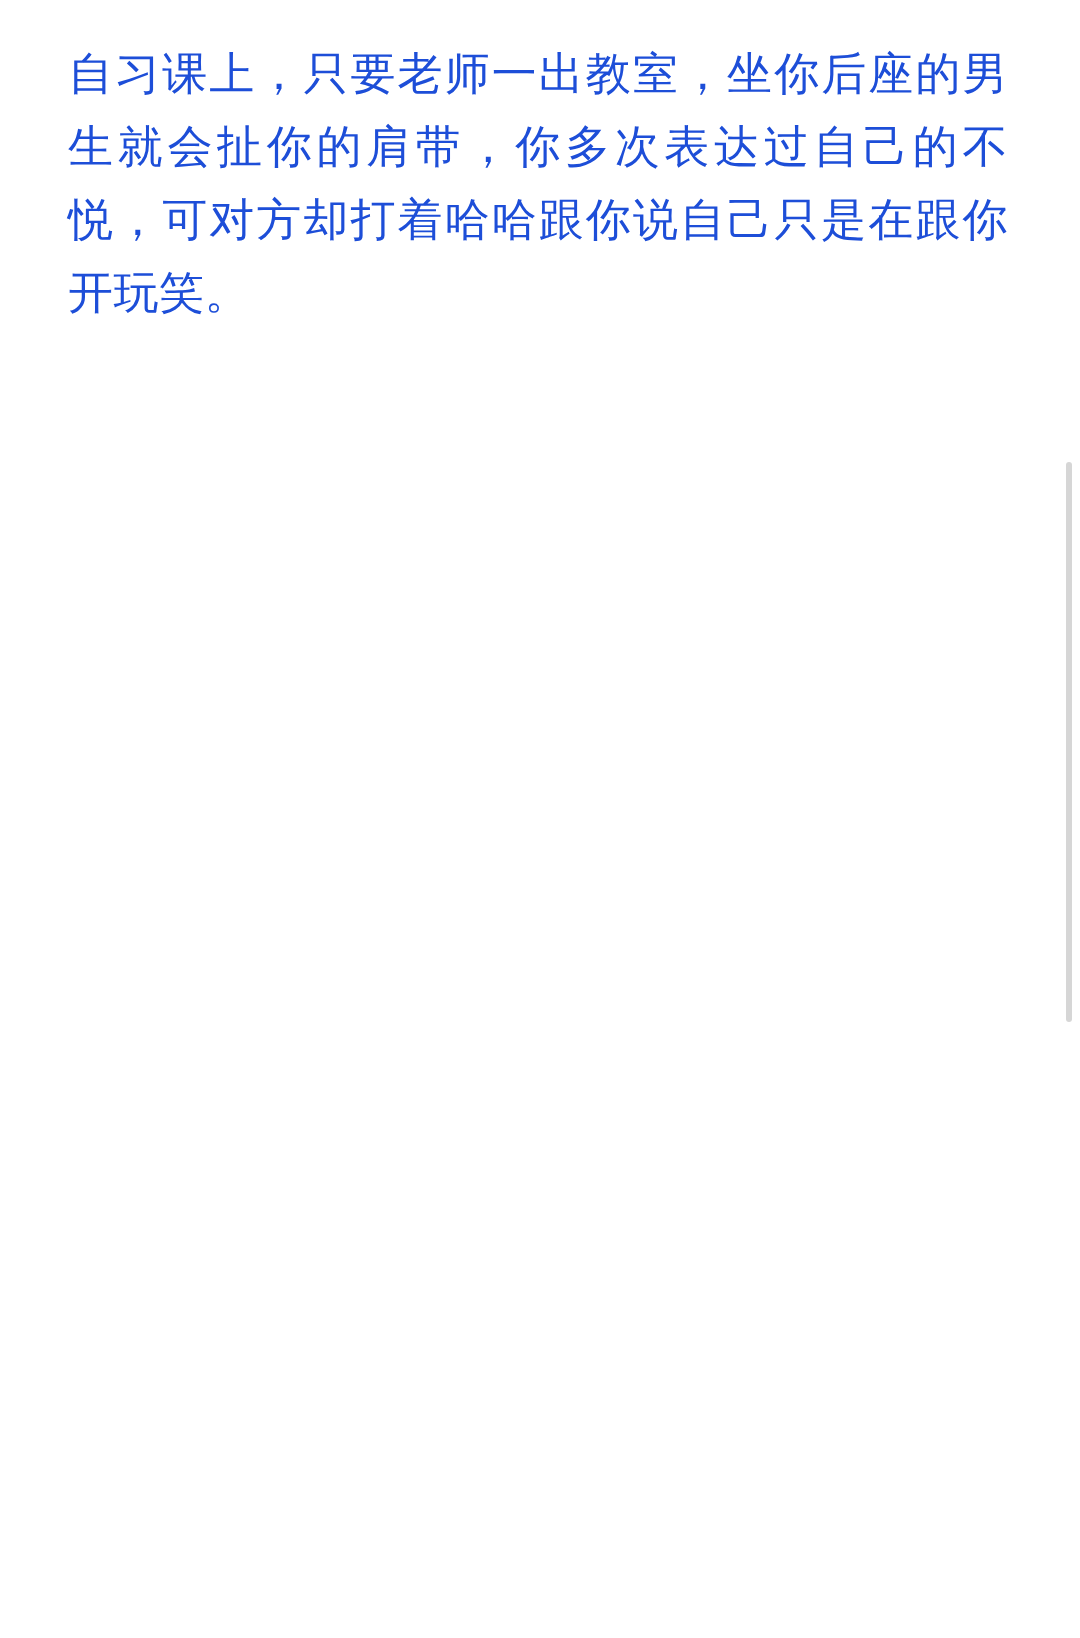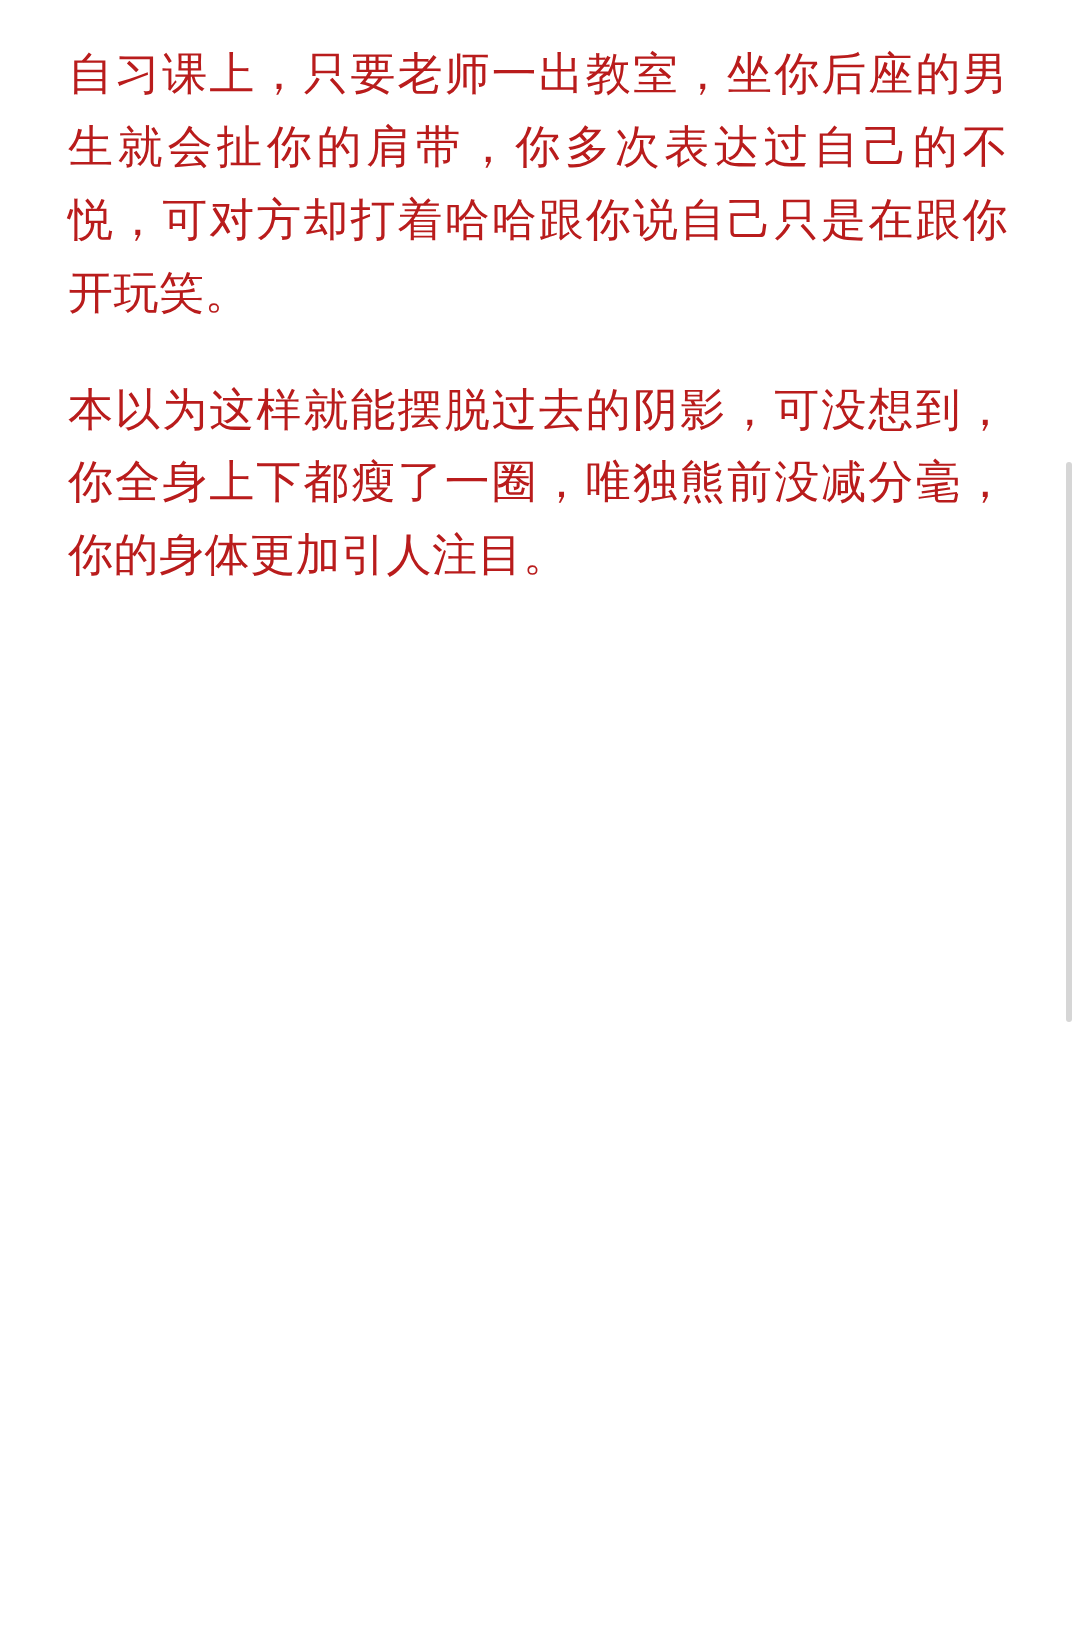--- a/index.html
+++ b/index.html
@@ -23,21 +23,21 @@
     box-sizing: border-box;
     padding: 38px 72px 0 68px;
   }
   .article {
     display: block;
   }
   .para {
     font-size: 45px;
     line-height: 1.62;
     letter-spacing: 0.5px;
-    color: #b91c1c;
+    color: #1d4ed8;
     margin: 0 0 44px 0;
     text-align: justify;
     text-justify: inter-character;
     font-weight: 400;
     word-break: break-all;
   }
   .para:last-child {
     margin-bottom: 0;
   }
   
@@ -50,16 +50,15 @@
     background: #d6d6d6;
     border-radius: 3px;
   }
 </style>
 </head>
 <body>
 
 <div class="page">
   <div class="article">
     <p class="para">自习课上，只要老师一出教室，坐你后座的男生就会扯你的肩带，你多次表达过自己的不悦，可对方却打着哈哈跟你说自己只是在跟你开玩笑。</p>
-    <p class="para">本以为这样就能摆脱过去的阴影，可没想到，你全身上下都瘦了一圈，唯独熊前没减分毫，你的身体更加引人注目。</p>
   </div>
   <div class="scrollbar"></div>
 </div>
 
 </body></html>

